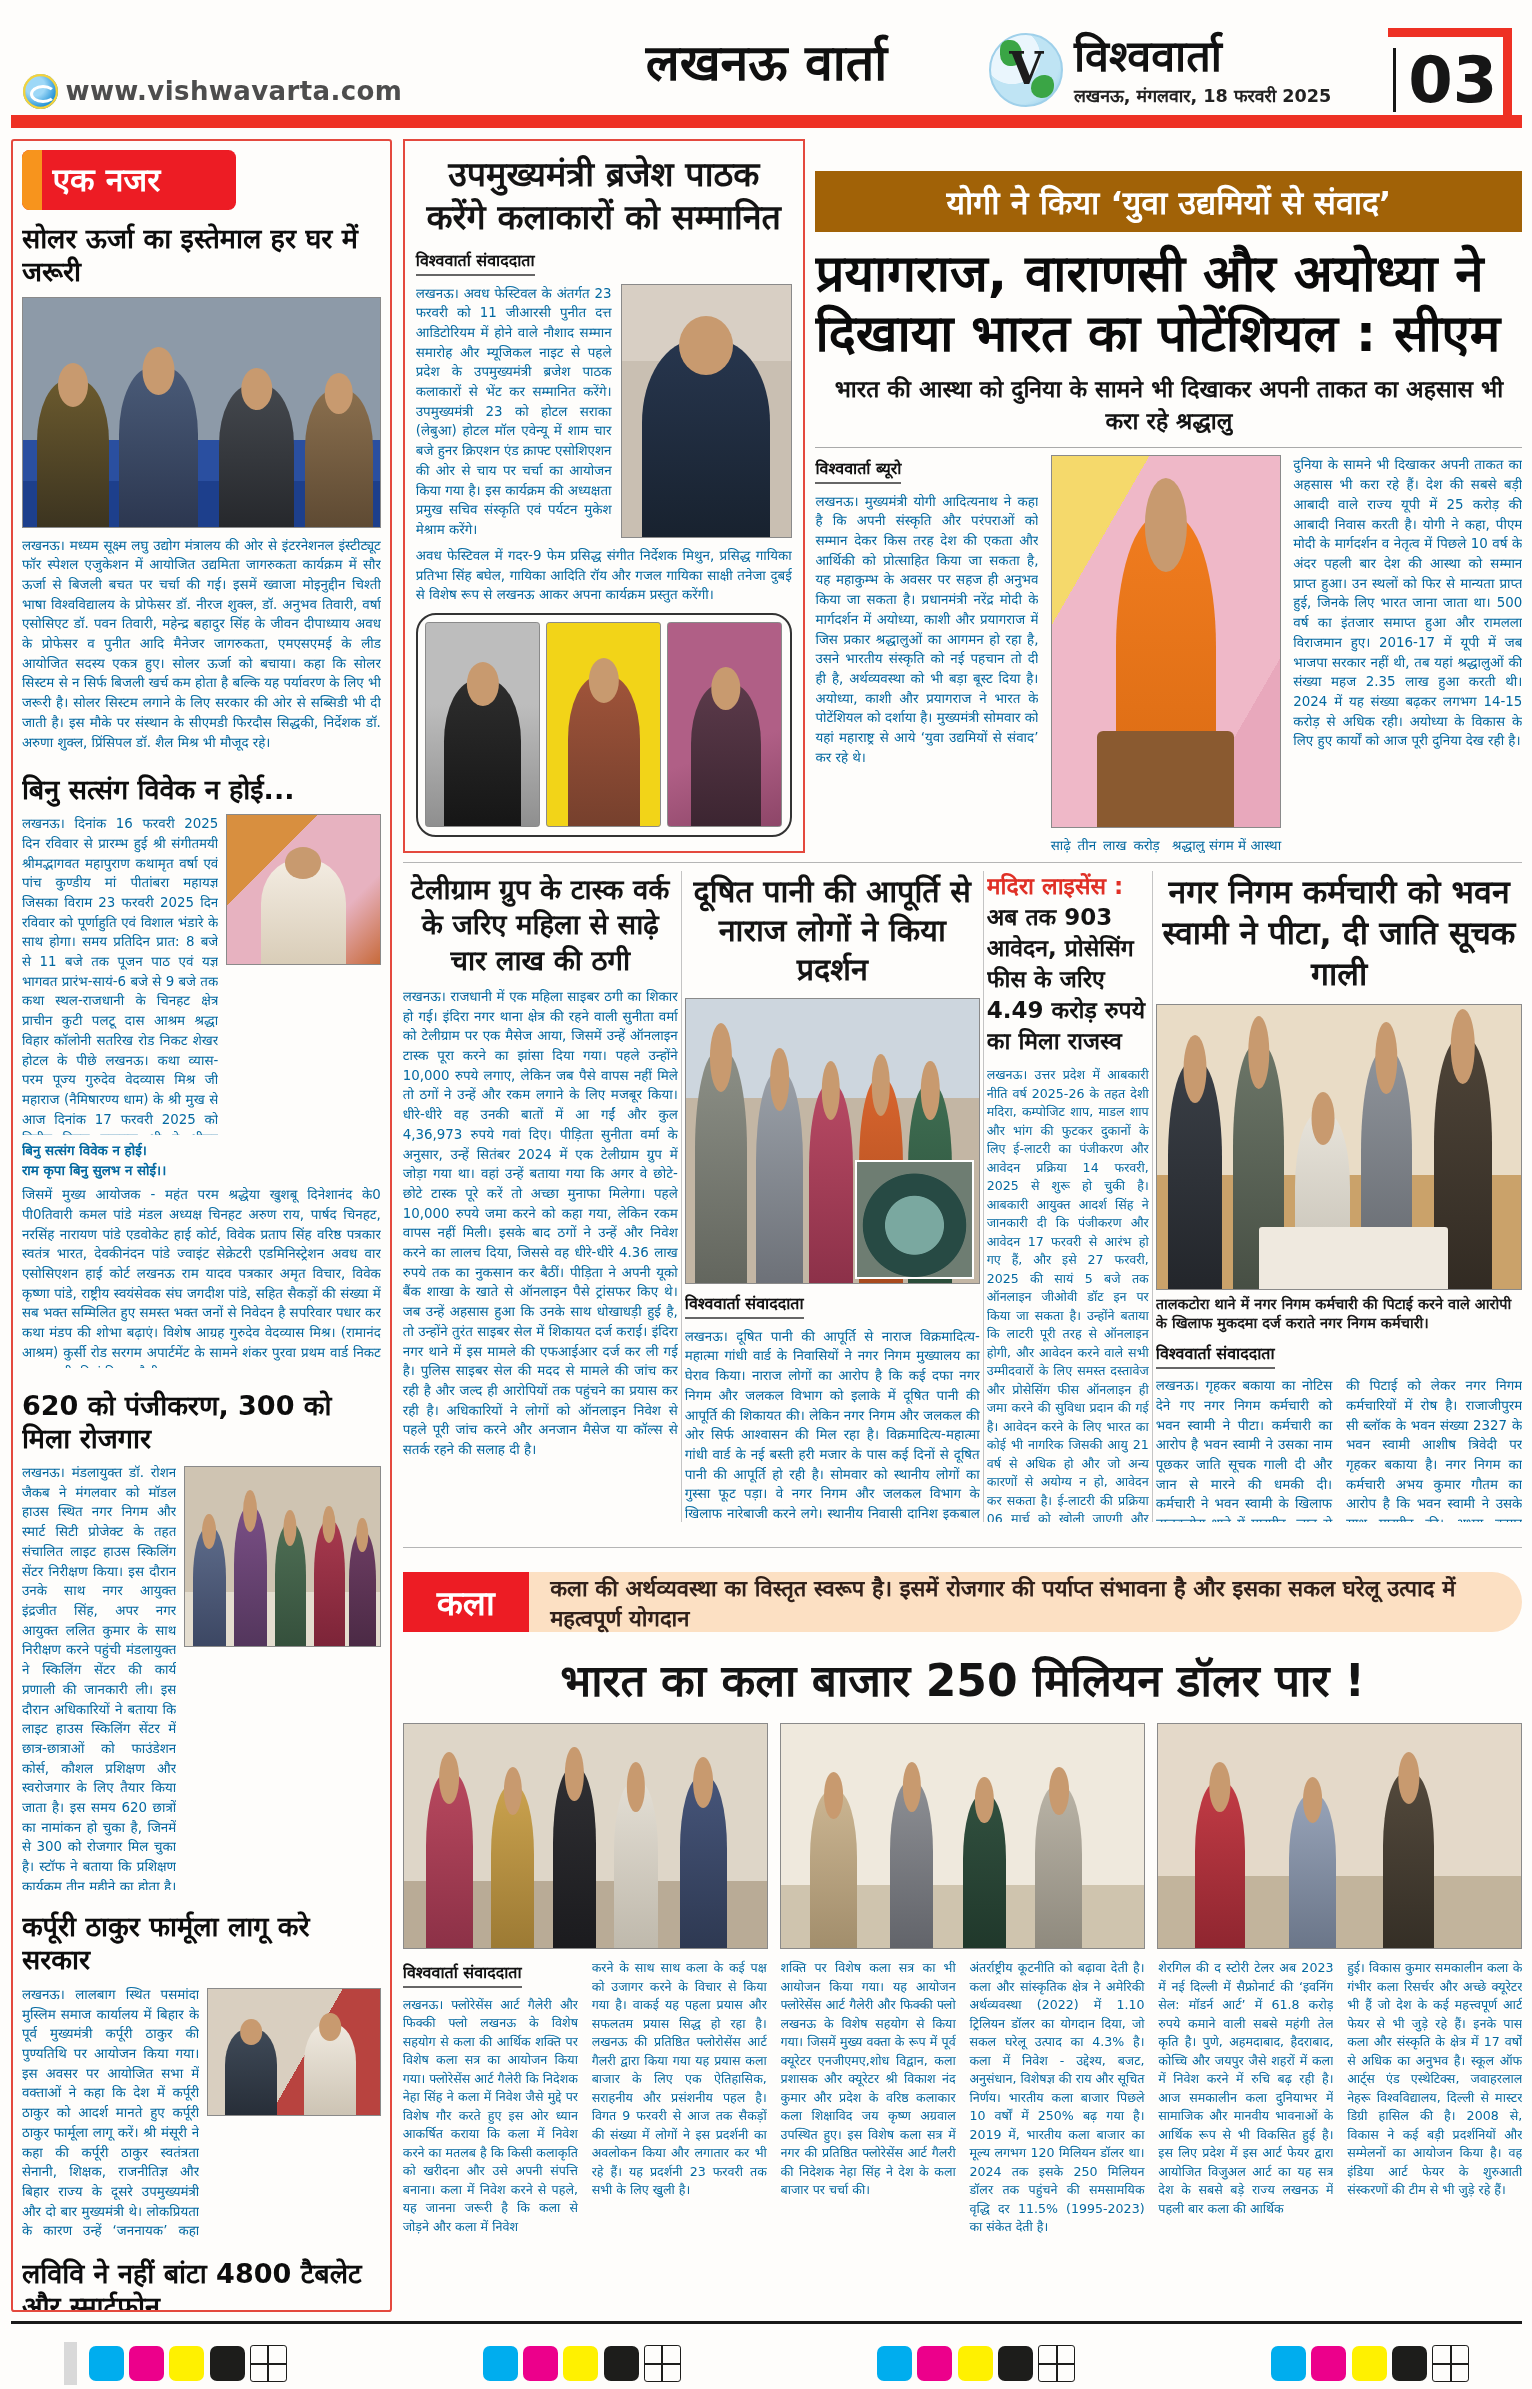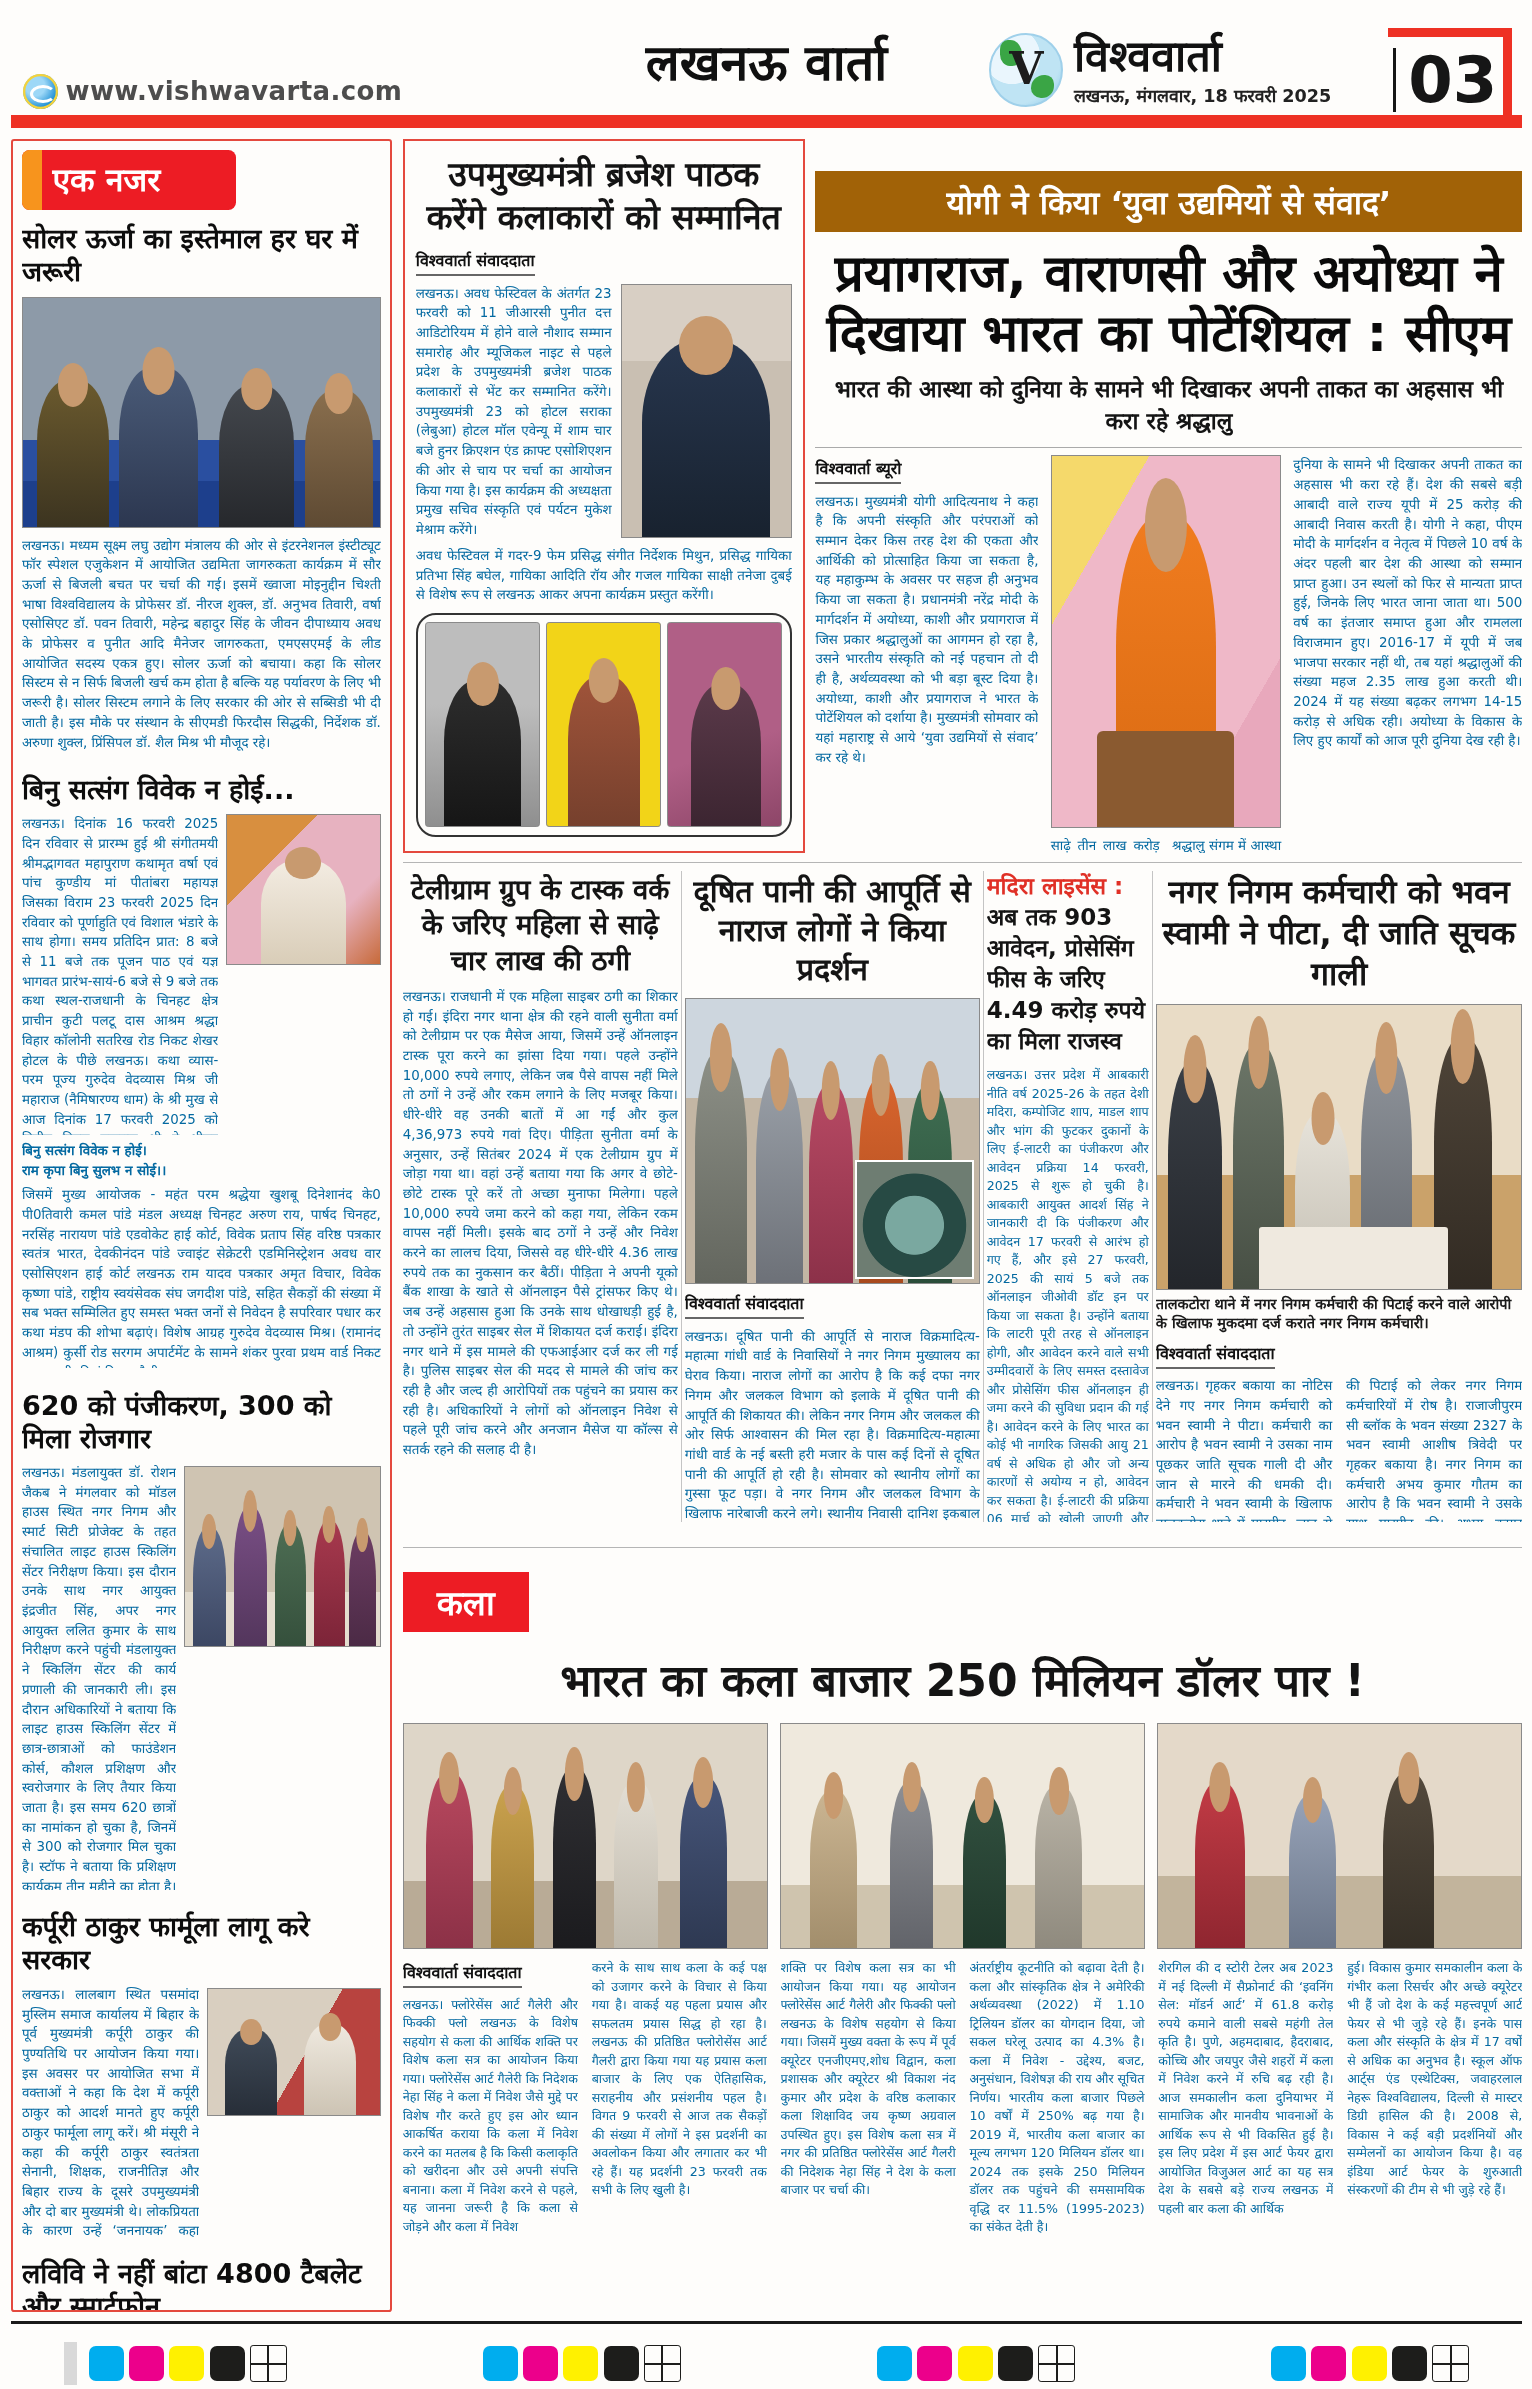--- a/index.html
+++ b/index.html
@@ -58,21 +58,21 @@
   .row1{display:flex;gap:10.7px;height:727px;overflow:hidden;}
   .pathak{width:376px;flex:0 0 auto;border:2.3px solid #e4493e;border-radius:0;padding:11px;overflow:hidden;}
   .h-lg{font-size:34px;font-weight:bold;text-align:center;line-height:1.25;margin:1.5px 0 9.2px;}
   .pk-photo{float:right;width:169px;height:252px;margin:0 0 6.1px 9.2px;}
   .trio{border:2.3px solid #333;border-radius:20px;padding:7.6px;display:flex;gap:6.1px;height:205px;margin-top:7.6px;}
   .trio .ph{flex:1;border-radius:3.1px;}
   
   .yogi{flex:1;overflow:hidden;}
   .kicker{background:#a16207;color:#fff;text-align:center;font-weight:bold;
     font-size:32px;padding:9.2px 4.6px;margin-top:32px;}
-  .h-xl{font-size:51px;font-weight:bold;text-align:center;line-height:1.18;margin:12.2px 0 7.6px;color:#0a0a0a;}
+  .h-xl{font-size:51px;font-weight:bold;text-align:left;line-height:1.18;margin:12.2px 0 7.6px;color:#0a0a0a;}
   .subhead{font-size:23px;font-weight:bold;text-align:center;margin:3.1px 0 10.7px;}
   .yogi-grid{display:grid;grid-template-columns:223px 1fr 229px;gap:12.2px;border-top:1.5px solid #aaa;padding-top:7.6px;height:489px;overflow:hidden;}
   .yogi-mid .ph{height:371px;}
   .mid-frags{display:flex;gap:12.2px;margin-top:7.6px;}
   .mid-frags .body{flex:1;}
   
   .midrow{display:flex;gap:3px;height:663px;margin-top:9.2px;border-top:1.5px solid #b5b5b5;padding-top:7.6px;overflow:hidden;}
   .mr-sep{width:0;border-left:1.5px solid #c4c4c4;}
   .telegram{width:275px;flex:0 0 auto;overflow:hidden;}
   .h-c36{font-size:27.5px;font-weight:bold;text-align:center;line-height:1.28;margin:1.5px 0 9.2px;}
@@ -294,20 +294,21 @@
           <div class="two-col" style="max-height:229px;overflow:hidden;">
             <p class="body">लखनऊ। गृहकर बकाया का नोटिस देने गए नगर निगम कर्मचारी को भवन स्वामी ने पीटा। कर्मचारी का आरोप है भवन स्वामी ने उसका नाम पूछकर जाति सूचक गाली दी और जान से मारने की धमकी दी। कर्मचारी ने भवन स्वामी के खिलाफ तालकटोरा थाने में मारपीट, जान से मारने की धमकी और एससी-एसटी उत्पीड़न की तहरीर दी है। पुलिस ने मुकदमा दर्ज कर लिया है। कर्मचारी की पिटाई को लेकर नगर निगम कर्मचारियों में रोष है। राजाजीपुरम सी ब्लॉक के भवन संख्या 2327 के भवन स्वामी आशीष त्रिवेदी पर गृहकर बकाया है। नगर निगम का कर्मचारी अभय कुमार गौतम का आरोप है कि भवन स्वामी ने उसके साथ मारपीट की। अभय कुमार गौतम का आरोप है कि वह सोमवार की सुबह करीब 11 बजे भवन स्वामी आशीष त्रिवेदी को गृहकर का बकाया नोटिस देने गया था। नोटिस को देख कर भड़क उठे। उनका आरोप है कि उन्होंने उनका नाम पूछा और गालियां देते हुए घर की भीतर घसीट कर लात-घूसों से मारापीटा। कर्मचारी का आरोप है भवन स्वामी ने उन्हें जान से मारने की धमकी भी दी। पीड़ति की तहरीर पर तालकटोरा थाने में मुकादमा दर्ज कर लिया गया है।</p>
 
           </div>
         </div>
       </div>
 
       <div class="kala">
         <div class="kala-bar">
           <div class="kala-tag">कला</div>
+          <div class="kala-strip">कला की अर्थव्यवस्था का विस्तृत स्वरूप है। इसमें रोजगार की पर्याप्त संभावना है और इसका सकल घरेलू उत्पाद में महत्वपूर्ण योगदान</div>
         </div>
         <div class="h-kala">भारत का कला बाजार 250 मिलियन डॉलर पार !</div>
         <div class="kala-photos">
           <div class="ph" style="background:linear-gradient(180deg,#ded6c8 0 70%,#b9ab96 70%);">
             <span class="person" style="left:6%;width:13%;height:78%;background:linear-gradient(#b8485e,#8c3147);"></span>
             <span class="person" style="left:24%;width:12%;height:72%;background:linear-gradient(#caa24e,#9c7a34);"></span>
             <span class="person" style="left:41%;width:12%;height:80%;background:linear-gradient(#2f2f33,#1b1b1e);"></span>
             <span class="person" style="left:58%;width:12%;height:74%;background:linear-gradient(#e3ded4,#bfb9ac);"></span>
             <span class="person" style="left:76%;width:13%;height:76%;background:linear-gradient(#46557a,#2e3952);"></span>
           </div>

